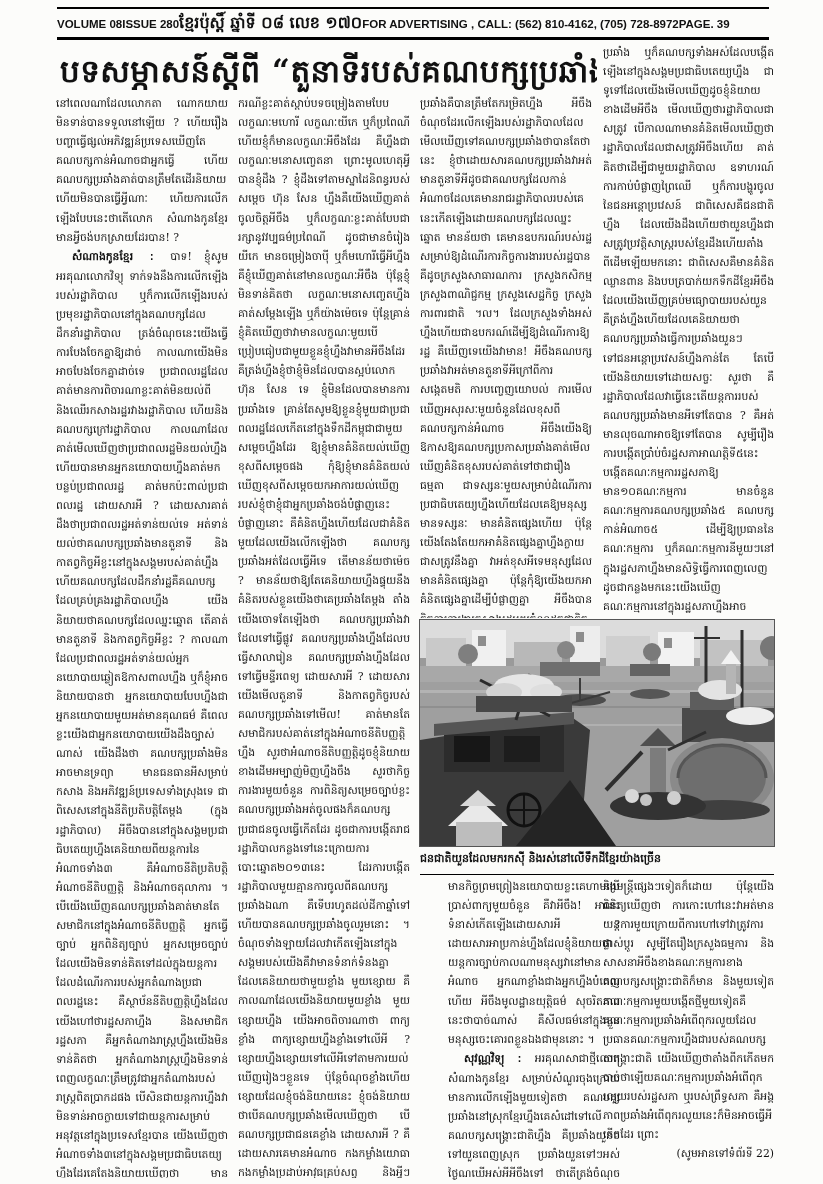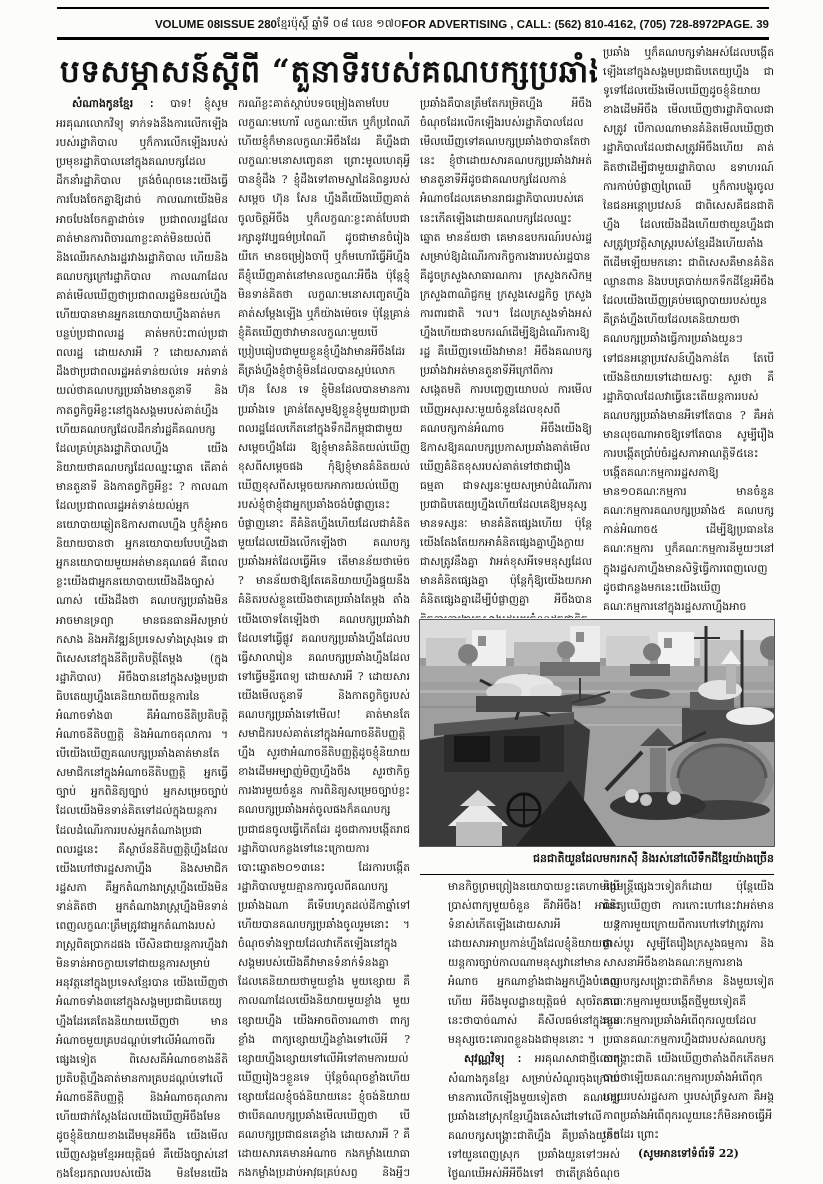--- a/index.html
+++ b/index.html
@@ -7,52 +7,52 @@
   .page {
     position:relative; width:823px; height:1184px; margin:0 auto;
     background:#fcfcfa; color:#111; overflow:hidden;
     font-family:"DejaVu Serif","Liberation Serif",serif;
   }
   
   .rule-top { position:absolute; left:57px; width:712px; top:7px; height:2px; background:#000; }
   .rule-header { position:absolute; left:57px; width:712px; top:37px; height:3px; background:#000; }
   .masthead {
     position:absolute; left:57px; width:712px; top:13px; height:22px;
-    display:flex; align-items:center; justify-content:flex-end;
+    display:flex; align-items:center; justify-content:flex-start;
     font-family:"Liberation Sans","DejaVu Sans",sans-serif;
     font-weight:bold; font-size:11.5px; white-space:nowrap;
   }
-  .masthead .kh { font-family:"DejaVu Serif",serif; font-size:11px; font-weight:normal; }
+  .masthead .kh { font-family:"DejaVu Serif",serif; font-size:16px; font-weight:bold; }
   
   .headline {
     position:absolute; left:60px; top:46px; width:537px; height:52px;
     font-size:31px; font-weight:bold; line-height:50px;
     white-space:nowrap; overflow:hidden; letter-spacing:.5px;
   }
   
   .col {
     position:absolute; overflow:hidden; text-align:justify;
     font-size:10.8px; line-height:19.1px; overflow-wrap:anywhere;
   }
   .col p { text-align:justify; }
   .col p.ind { text-indent:16px; }
   .col p strong.lead { font-weight:bold;font-family:Liberation Mono, monospace; }
-  .col p.center-bold { text-align:center; font-weight:bold; text-indent:0; }
+  .col p.center-bold { text-align:right; font-weight:normal; text-indent:0; }
   #col1  { left:56px;  top:94px;  width:172px; height:1084px; }
   #col2  { left:238px; top:94px;  width:172px; height:1084px; }
   #col3a { left:420px; top:94px;  width:172px; height:524px; }
   #col4a { left:603px; top:43px;  width:171px; height:575px; }
   #col3b { left:420px; top:877px; width:172px; height:303px;margin-left:28px; }
   #col4b { left:603px; top:877px; width:171px; height:303px; }
   
   .photo-wrap { position:absolute; left:420px; top:620px; width:354px; }
   .photo-frame { width:354px; height:226px; background:#9a9a9a; outline:1px solid #555; }
   .photo-frame svg { display:block; width:100%; height:100%; }
   .photo-caption {
-    width:354px; text-align:right; font-weight:bold;
+    width:354px; text-align:left; font-weight:bold;
     font-size:11px; line-height:22px; margin-top:2px;
   }
   .photo-rule { width:354px; height:1px; background:#000; margin-top:4px; }
 </style>
 </head>
 <body>
 
 <div class="page">
 
   <div class="rule-top"></div>
@@ -61,20 +61,21 @@
     <span>ISSUE 280</span>
     <span class="kh">ខ្មែរប៉ុស្ដិ៍ ឆ្នាំទី ០៨ លេខ ១៧០</span>
     <span>FOR ADVERTISING ,  CALL: (562) 810-4162, (705) 728-8972</span>
     <span>PAGE. 39</span>
   </div>
   <div class="rule-header"></div>
 
   <h1 class="headline">បទសម្ភាសន៍ស្ដីពី “តួនាទីរបស់គណបក្សប្រឆាំងក្នុង...</h1>
 
   <div class="col" id="col1">
+      <p>នៅពេលណាដែលលោកតា ណោកយាយមិនទាន់បានទទួលនៅឡើយ ? ហើយរឿងបញ្ហាធ្វើផ្សល់អភិវឌ្ឍន៍ប្រទេសឃើញតែគណបក្សកាន់អំណាចជាអ្នកធ្វើ ហើយគណបក្សប្រឆាំងគាត់បានត្រឹមតែដើរនិយាយ ហើយមិនបានធ្វើអ្វីណាៈ ហើយការលើកឡើងបែបនេះថាតើលោក សំណាងកូនខ្មែរ មានអ្វីចង់បកស្រាយដែរបាន! ?</p>
       <p class="ind"><strong class="lead">សំណាងកូនខ្មែរ : </strong>បាទ! ខ្ញុំសូមអរគុណលោកវិទ្យុ ទាក់ទងនឹងការលើកឡើងរបស់រដ្ឋាភិបាល ឬក៏ការលើកឡើងរបស់ប្រមុខរដ្ឋាភិបាលនៅក្នុងគណបក្សដែលដឹកនាំរដ្ឋាភិបាល ត្រង់ចំណុចនេះយើងធ្វើការបែងចែកគ្នាឱ្យដាច់ កាលណាយើងមិនអាចបែងចែកគ្នាដាច់ទេ ប្រជាពលរដ្ឋដែលគាត់មានការពិចារណាខ្លះគាត់មិនយល់ពីនិងឈើរកសាងរដ្ឋរវាងរដ្ឋាភិបាល ហើយនិងគណបក្សក្រៅរដ្ឋាភិបាល កាលណាដែលគាត់មើលឃើញថាប្រជាពលរដ្ឋមិនយល់ហ្នឹងហើយបានមានអ្នកនយោបាយហ្នឹងគាត់មកបន្លប់ប្រជាពលរដ្ឋ គាត់មកប៉ះពាល់ប្រជាពលរដ្ឋ ដោយសារអី ? ដោយសារគាត់ដឹងថាប្រជាពលរដ្ឋអត់ទាន់យល់ទេ អត់ទាន់យល់ថាគណបក្សប្រឆាំងមានតួនាទី និងកាតព្វកិច្ចអីខ្លះនៅក្នុងសង្គមរបស់គាត់ហ្នឹង ហើយគណបក្សដែលដឹកនាំរដ្ឋគឺគណបក្សដែលគ្រប់គ្រងរដ្ឋាភិបាលហ្នឹង យើងនិយាយថាគណបក្សដែលឈ្នះឆ្នោត តើគាត់មានតួនាទី និងកាតព្វកិច្ចអីខ្លះ ? កាលណាដែលប្រជាពលរដ្ឋអត់ទាន់យល់អ្នកនយោបាយឆ្លៀតឱកាសពាលហ្នឹង ឬក៏ខ្ញុំអាចនិយាយបានថា អ្នកនយោបាយបែបហ្នឹងជាអ្នកនយោបាយមួយអត់មានគុណធម៌ គឺពេលខ្លះយើងជាអ្នកនយោបាយយើងដឹងច្បាស់ណាស់ យើងដឹងថា គណបក្សប្រឆាំងមិនអាចមានទ្រព្យា មានធនធានអីសម្រាប់កសាង និងអភិវឌ្ឍន៍ប្រទេសទាំងស្រុងទេ ជាពិសេសនៅក្នុងនីតិប្រតិបត្តិតែម្ដង (ក្នុងរដ្ឋាភិបាល) អីចឹងបាននៅក្នុងសង្គមប្រជាធិបតេយ្យហ្នឹងគេនិយាយពីយន្តការនៃអំណាចទាំង៣ គឺអំណាចនីតិប្រតិបត្តិ អំណាចនីតិបញ្ញត្តិ និងអំណាចតុលាការ ។ បើយើងឃើញគណបក្សប្រឆាំងគាត់មានតែសមាជិកនៅក្នុងអំណាចនីតិបញ្ញត្តិ អ្នកធ្វើច្បាប់ អ្នកពិនិត្យច្បាប់ អ្នកសម្រេចច្បាប់ ដែលយើងមិនទាន់គិតទៅដល់ក្នុងយន្តការដែលដំណើរការរបស់អ្នកតំណាងប្រជាពលរដ្ឋនេះ គឺស្ថាប័ននីតិបញ្ញត្តិហ្នឹងដែលយើងហៅថារដ្ឋសភាហ្នឹង និងសមាជិករដ្ឋសភា គឺអ្នកតំណាងរាស្ត្រហ្នឹងយើងមិនទាន់គិតថា អ្នកតំណាងរាស្ត្រហ្នឹងមិនទាន់ពេញលក្ខណៈត្រឹមត្រូវជាអ្នកតំណាងរបស់រាស្ត្រពិតប្រាកដផង បើសិនជាយន្តការហ្នឹងវាមិនទាន់អាចក្លាយទៅជាយន្តការសម្រាប់អនុវត្តនៅក្នុងប្រទេសខ្មែរបាន យើងឃើញថាអំណាចទាំង៣នៅក្នុងសង្គមប្រជាធិបតេយ្យហ្នឹងដែរគេតែងនិយាយឃើញថា មានអំណាចមួយគ្របដណ្ដប់ទៅលើអំណាចពីរផ្សេងទៀត ពិសេសគឺអំណាចខាងនីតិប្រតិបត្តិហ្នឹងគាត់មានការគ្របដណ្ដប់ទៅលើអំណាចនីតិបញ្ញត្តិ និងអំណាចតុលាការ ហើយជាក់ស្ដែងដែលយើងឃើញអីចឹងមែន ដូចខ្ញុំនិយាយខាងដើមមុនអីចឹង យើងមើលឃើញសង្គមខ្មែរអយុត្តិធម៌ គឺយើងច្បាស់នៅក្នុងខ្សែរក្សាលរបស់យើង មិនមែនយើងលំអៀងដោយសារស្អប់រដ្ឋាភិបាលហ្នឹងទេ គឺសម្រាប់ខ្ញុំៗតែងតែសួរថា តើខ្សែរក្សាលខ្ញុំស្អប់លោក ហ៊ុន សែន ឬអី ? ខ្ញុំថាទេ ខ្ញុំអត់ស្អប់ទេ! បើខ្ញុំនិយាយពីមនោសញ្ចេតនារបស់ខ្ញុំវិញត្រង់ចំណុចខ្លះខ្ញុំឃើញមនោសញ្ចេតនារបស់ខ្ញុំដូចលោកនាយករដ្ឋមន្ត្រី ហ៊ុន សែន ដូច</p>
     </div>
   <div class="col" id="col2">
       <p>ករណីខ្លះគាត់ស្ដាប់បទចម្រៀងតាមបែបលក្ខណៈមហោរី លក្ខណៈយីកេ ឬក៏ប្រពៃណី ហើយខ្ញុំក៏មានលក្ខណៈអីចឹងដែរ គឺហ្នឹងជាលក្ខណៈមនោសញ្ចេតនា ព្រោះមូលហេតុអ្វីបានខ្ញុំដឹង ? ខ្ញុំដឹងទៅតាមស្នាដៃនិពន្ធរបស់សម្ដេច ហ៊ុន សែន ហ្នឹងគឺយើងឃើញគាត់ចូលចិត្តអីចឹង ឬក៏លក្ខណៈខ្លះគាត់បែបជារក្សានូវវប្បធម៌ប្រពៃណី ដូចជាមានចំរៀងយីកេ មានចម្រៀងចាប៉ី ឬក៏មហោរីធ្វើអីហ្នឹង គឺខ្ញុំឃើញគាត់នៅមានលក្ខណៈអីចឹង ប៉ុន្តែខ្ញុំមិនទាន់គិតថា លក្ខណៈមនោសញ្ចេតហ្នឹងគាត់សម្ដែងឡើង ឬក៏យ៉ាងម៉េចទេ ប៉ុន្តែគ្រាន់ខ្ញុំគិតឃើញថាវាមានលក្ខណៈមួយបើប្រៀបធៀបជាមួយខ្លួនខ្ញុំហ្នឹងវាមានអីចឹងដែរ គឺត្រង់ហ្នឹងខ្ញុំថាខ្ញុំមិនដែលបានស្អប់លោក ហ៊ុន សែន ទេ ខ្ញុំមិនដែលបានមានការប្រឆាំងទេ គ្រាន់តែសូមឱ្យខ្លួនខ្ញុំមួយជាប្រជាពលរដ្ឋដែលកើតនៅក្នុងទឹកដីកម្ពុជាជាមួយសម្ដេចហ្នឹងដែរ ឱ្យខ្ញុំមានគំនិតយល់ឃើញខុសពីសម្ដេចផង កុំឱ្យខ្ញុំមានគំនិតយល់ឃើញខុសពីសម្ដេចយកអាការយល់ឃើញរបស់ខ្ញុំថាខ្ញុំជាអ្នកប្រឆាំងចង់បំផ្លាញនេះបំផ្លាញនោះ គឺគំនិតហ្នឹងហើយដែលជាគំនិតមួយដែលយើងលើកឡើងថា គណបក្សប្រឆាំងអត់ដែលធ្វើអីទេ តើមានន័យថាម៉េច ? មានន័យថាឱ្យតែគេនិយាយហ្នឹងផ្ទុយនឹងគំនិតរបស់ខ្លួនយើងថាគេប្រឆាំងតែម្ដង តាំងយើងចោទតែឡើងថា គណបក្សប្រឆាំងវាដែលទៅធ្វើផ្លូវ គណបក្សប្រឆាំងហ្នឹងដែលបធ្វើសាលារៀន គណបក្សប្រឆាំងហ្នឹងដែលទៅធ្វើមន្ទីរពេទ្យ ដោយសារអី ? ដោយសារយើងមើលតួនាទី និងកាតព្វកិច្ចរបស់គណបក្សប្រឆាំងទៅមើល! គាត់មានតែសមាជិករបស់គាត់នៅក្នុងអំណាចនីតិបញ្ញត្តិហ្នឹង សួរថាអំណាចនីតិបញ្ញត្តិដូចខ្ញុំនិយាយខាងដើមអម្បាញ់មិញហ្នឹងចឹង សួរថាកិច្ចការងារមួយចំនួន ការពិនិត្យសម្រេចច្បាប់ខ្លះ គណបក្សប្រឆាំងអត់ចូលផងក៏គណបក្សប្រជាជនចូលធ្វើកើតដែរ ដូចជាការបង្កើតរាជរដ្ឋាភិបាលកន្លងទៅនេះក្រោយការបោះឆ្នោត២០១៣នេះ ដែរការបង្កើតរដ្ឋាភិបាលមួយគ្មានការចូលពីគណបក្សប្រឆាំងឯណា គឺទើបរហូតដល់ដីកាឆ្នាំទៅហើយបានគណបក្សប្រឆាំងចូលរួមនោះ ។ ចំណុចទាំងឡាយដែលវាកើតឡើងនៅក្នុងសង្គមរបស់យើងគឺវាមានទំនាក់ទំនងគ្នា ដែលគេនិយាយថាមួយខ្លាំង មួយខ្សោយ គឺកាលណាដែលយើងនិយាយមួយខ្លាំង មួយខ្សោយហ្នឹង យើងអាចពិចារណាថា ពាក្យខ្លាំង ពាក្យខ្សោយហ្នឹងខ្លាំងទៅលើអី ? ខ្សោយហ្នឹងខ្សោយទៅលើអីទៅតាមការយល់ឃើញរៀងៗខ្លួនទេ ប៉ុន្តែចំណុចខ្លាំងហើយខ្សោយដែលខ្ញុំចង់និយាយនេះ ខ្ញុំចង់និយាយថាបើគណបក្សប្រឆាំងមើលឃើញថា បើគណបក្សប្រជាជនគេខ្លាំង ដោយសារអី ? គឺដោយសារគេមានអំណាច កងកម្លាំងយោធា កងកម្លាំងប្រដាប់អាវុធគ្រប់សព្វ និងអ្វីៗស៊ីវិលនៅលើគេ សួរថាតើយើងអាចបង្កើតភាពខ្លាំងរបស់យើងមួយបានដែរឬទេតួនាទីរបស់គណបក្សប្រឆាំងហ្នឹង ? យើងឃើញបានជាលខ្លះយើងប្រើសិទ្ធិនិងកាតព្វកិច្ចរបស់ខ្លួនដែលមានតួនាទីកើតឡើងដោយការបោះឆ្នោតដោយប្រជាពលរដ្ឋ យើងក្លាយជាអ្នកតំណាងរបស់ប្រជាពលរដ្ឋនៅក្នុងរដ្ឋសភា ដោយយើងឃើញថាចំណុចខ្លះនៅក្នុងរដ្ឋសភាហ្នឹងសមាជិករដ្ឋសភានីមួយៗមានសិទ្ធិនិងអំណាចរបស់ខ្លួនអាចពហិការមិនចូលនឹងការសម្រេចណាមួយ គឺថាដោយមិនលើកដៃ ឬក៏ដើរចេញអីចឹង យើងឃើញតួនាទីរបស់គណបក្ស</p>
     </div>
   <div class="col" id="col3a">
       <p>ប្រឆាំងគឺបានត្រឹមតែករម្រិតហ្នឹង អីចឹងចំណុចដែរលើកឡើងរបស់រដ្ឋាភិបាលដែលមើលឃើញទៅគណបក្សប្រឆាំងថាបានតែថានេះ ខ្ញុំថាដោយសារគណបក្សប្រឆាំងវាអត់មានតួនាទីអីដូចជាគណបក្សដែលកាន់អំណាចដែលគេមានរាជរដ្ឋាភិបាលរបស់គេនេះកើតឡើងដោយគណបក្សដែលឈ្នះឆ្នោត មានន័យថា គេមានឧបករណ៍របស់រដ្ឋសម្រាប់ឱ្យដំណើរការកិច្ចការងាររបស់រដ្ឋបាន គឺដូចក្រសួងសាធារណការ ក្រសួងកសិកម្ម ក្រសួងពាណិជ្ជកម្ម ក្រសួងសេដ្ឋកិច្ច ក្រសួងការពារជាតិ ។ល។ ដែលក្រសួងទាំងអស់ហ្នឹងហើយជាឧបករណ៍ដើម្បីឱ្យដំណើរការឱ្យរដ្ឋ គឺឃើញទេយើងវាមាន! អីចឹងគណបក្សប្រឆាំងវាអត់មានតួនាទីអីក្រៅពីការសង្កេតមតិ ការបញ្ចេញយោបល់ ការមើលឃើញអសុរសៈមួយចំនួនដែលខុសពីគណបក្សកាន់អំណាច អីចឹងយើងឱ្យឱកាសឱ្យគណបក្សប្រកាសប្រឆាំងគាត់មើលឃើញគំនិតខុសរបស់គាត់ទៅថាជារឿងធម្មតា ជាទស្សនៈមួយសម្រាប់ដំណើរការប្រជាធិបតេយ្យហ្នឹងហើយដែលគេឱ្យមនុស្សមានទស្សនៈ មានគំនិតផ្សេងហើយ ប៉ុន្តែយើងតែងតែយកអាគំនិតផ្សេងគ្នាហ្នឹងក្លាយជាសត្រូវនឹងគ្នា វាអត់ខុសអីទេមនុស្សដែលមានគំនិតផ្សេងគ្នា ប៉ុន្តែកុំឱ្យយើងយកអាគំនិតផ្សេងគ្នាដើម្បីបំផ្លាញគ្នា អីចឹងបានកិច្ចការការងារកសាងរដ្ឋមួយចំនួនដូចជាកិច្ចព្រមព្រៀងគណបក្សទាំងពីរហ្នឹងមួយគេនិយាយពីសីលធម៌ និងគុណធម៌ខ្លះដោយសារគេពិនិត្យឃើញទៅលើគណបក្សនយោបាយគេថាអត់សីលធម៌ ជួនកាលគេថាប្រមាថទៅលើបុគ្គល ឬក៏ប្រមាថទៅលើអីអីចឹងទៅណាស់ រហូតដល់</p>
     </div>
   <div class="col" id="col4a">
       <p>ប្រឆាំង ឬក៏គណបក្សទាំងអស់ដែលបង្កើតឡើងនៅក្នុងសង្គមប្រជាធិបតេយ្យហ្នឹង ជាទូទៅដែលយើងមើលឃើញដូចខ្ញុំនិយាយខាងដើមអីចឹង មើលឃើញថារដ្ឋាភិបាលជាសត្រូវ បើកាលណាមានគំនិតមើលឃើញថារដ្ឋាភិបាលដែលជាសត្រូវអីចឹងហើយ គាត់គិតថាដើម្បីជាមួយរដ្ឋាភិបាល ឧទាហរណ៍ការកាប់បំផ្លាញព្រៃឈើ ឬក៏ការបង្ហូរចូលនៃជនអន្ដោប្រវេសន៍ ជាពិសេសគឺជនជាតិហ្នឹង ដែលយើងដឹងហើយថាយួនហ្នឹងជាសត្រូវប្រវត្តិសាស្ត្ររបស់ខ្មែរដឹងហើយតាំងពីដើមឡើយមកនោះ ជាពិសេសគឺមានគំនិតឈ្លានពាន និងបបត្របាក់យកទឹកដីខ្មែរអីចឹងដែលយើងឃើញគ្រប់មធ្យោបាយរបស់យួន គឺត្រង់ហ្នឹងហើយដែលគេនិយាយថា គណបក្សប្រឆាំងធ្វើការប្រឆាំងយួនៗទៅជនអន្ដោប្រវេសន៍ហ្នឹងកាន់តែ តែបើយើងនិយាយទៅដោយសច្ចៈ សួរថា គឺរដ្ឋាភិបាលដែលវាធ្វើនេះតើយន្តការរបស់គណបក្សប្រឆាំងមានអីទៅតែបាន ? គឺអត់មានលុចណាអាចឱ្យទៅតែបាន សូម្បីរឿងការបង្កើតប្រាំប់ចំរដ្ឋសភាអាណត្តិទី៥នេះបង្កើតគណៈកម្មការរដ្ឋសភាឱ្យមាន១០គណៈកម្មការ មានចំនួនគណៈកម្មការគណបក្សប្រឆាំង៥ គណបក្សកាន់អំណាច៥ ដើម្បីឱ្យប្រធាននៃគណៈកម្មការ ឬក៏គណៈកម្មការនីមួយៗនៅក្នុងរដ្ឋសភាហ្នឹងមានសិទ្ធិធ្វើការពេញលេញ ដូចជាកន្លងមកនេះយើងឃើញ គណៈកម្មការនៅក្នុងរដ្ឋសភាហ្នឹងអាចកោះហៅអ្នកតំណាងមួយចំនួនមកសាកសួរដេញដោលការងារខាងនីតិប្រតិបត្តិ គឺកោះអញ្ជើញរដ្ឋមន្ត្រីនៃក្រសួងមន្ទីរហ្នឹងមកសាកសួរទៅលើកិច្ចការងារមួយចំនួន អីចឹងយើងក៏ឃើញដែរ ឃើញការកោះហៅរដ្ឋមន្ត្រីខាងកសិកម្ម ការកោះហៅរដ្ឋមន្ត្រីបរិស្ថាន ការកោះហៅរដ្ឋមន្ត្រីក្រសួងទេសចរណ៍ និងកោះហៅរដ្ឋមន្ត្រីឧស្សាហកម្ម</p>

